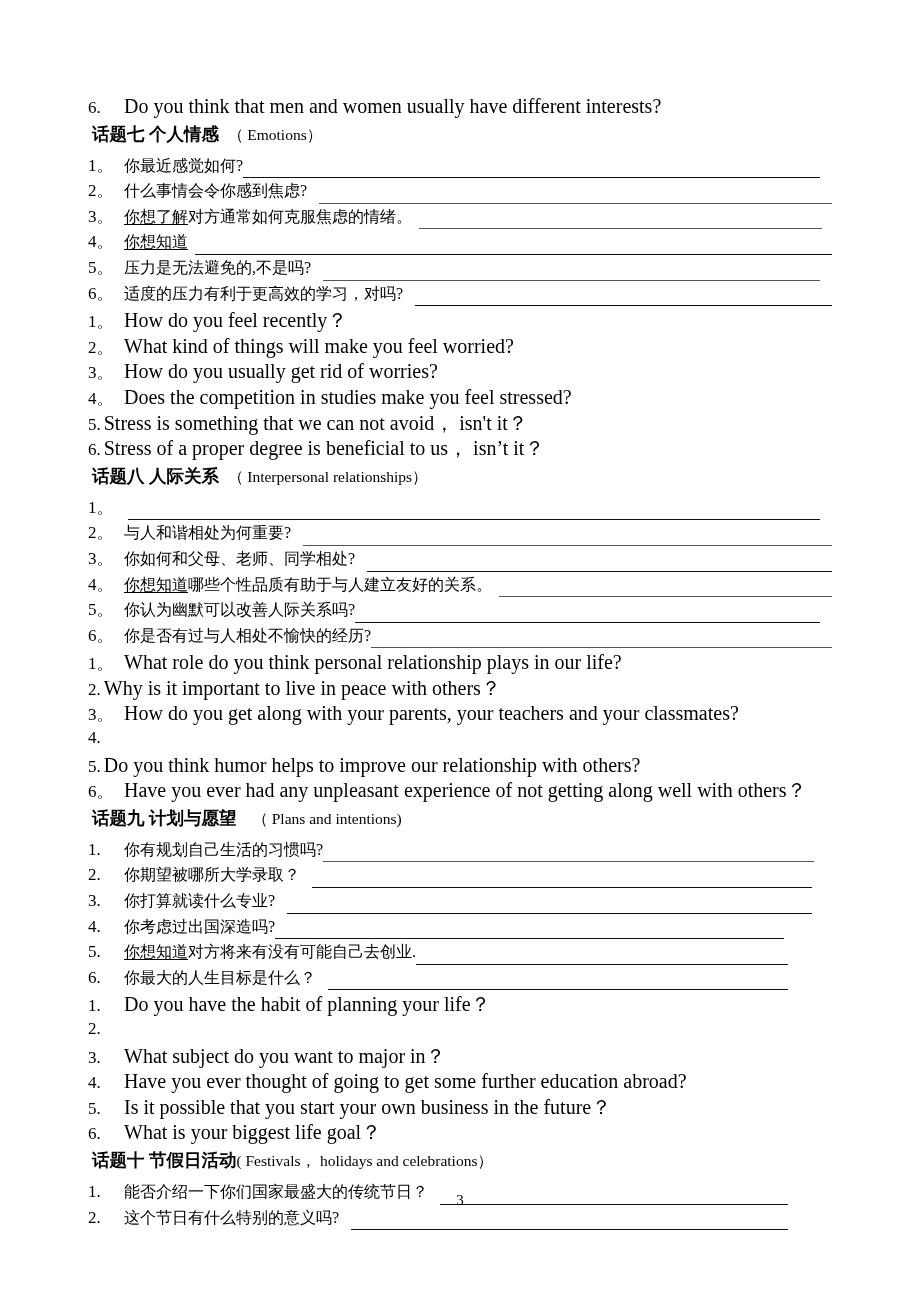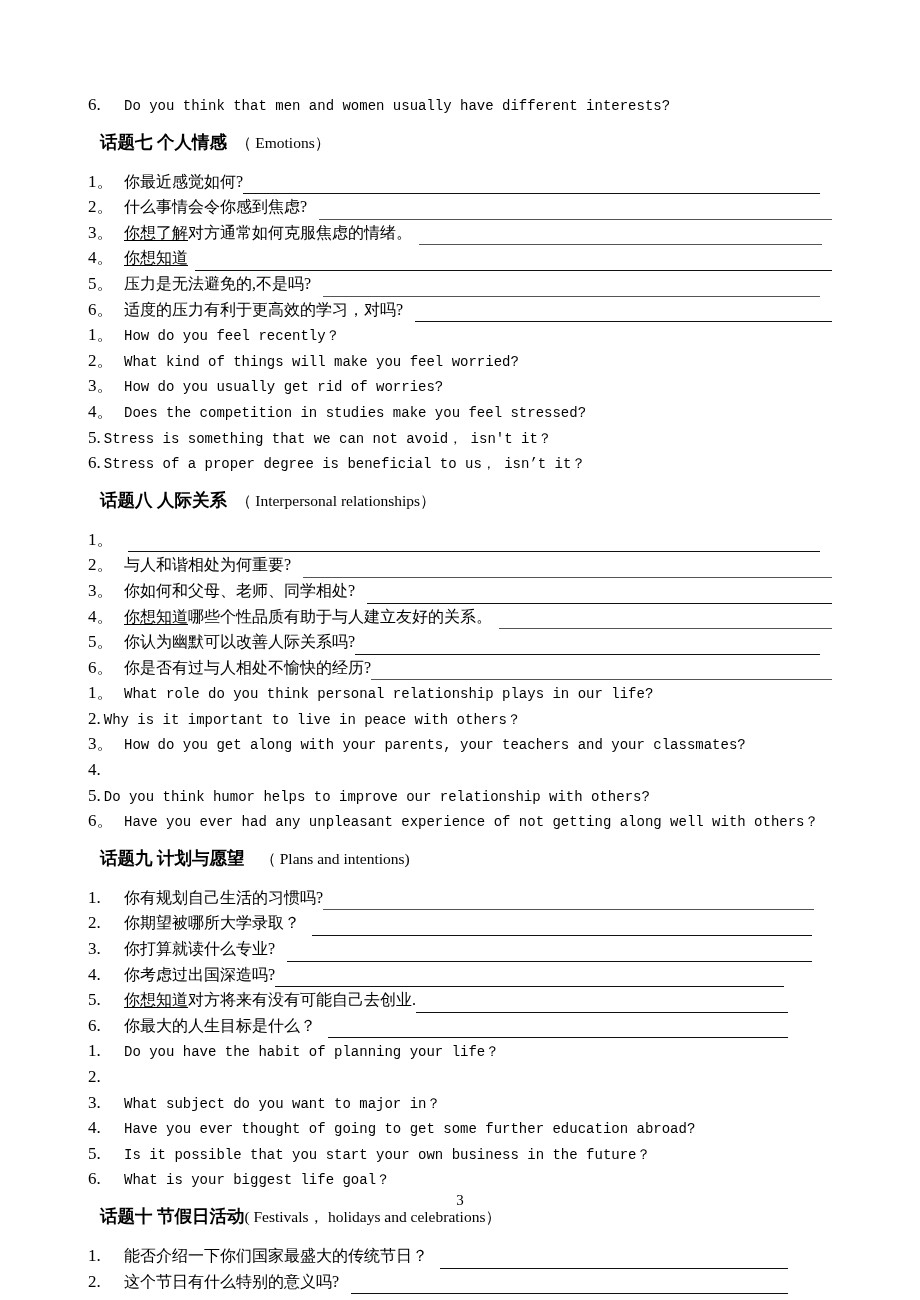--- a/index.html
+++ b/index.html
@@ -64,22 +64,22 @@
   .num.tight {            
     min-width: 0;
     margin-right: 3px;
   }
 
   .qtext {
     flex: 0 0 auto;
     font-size: 16px;
   }
   .q-en .qtext {
-    font-size: 14px;
-    font-family: Liberation Mono, monospace;
+    font-size: 20px;
+    font-family: Liberation Serif, serif;
   }
 
   
   .rule {
     flex: 1 1 auto;
     height: 1px;
     background: #111;
     align-self: flex-end;
     margin-bottom: 4px;
     min-width: 10px;
@@ -89,21 +89,21 @@
   .rule.pad-l2 { margin-left: 12px; }
   .tail-gap { flex: 0 0 auto; }
 
   
   .topic {
     font-size: 17.5px;
     font-weight: bold;
     height: 27px;
     line-height: 1;
     white-space: nowrap;
-    margin: 12px;
+    margin: 4px;
     display: flex;
     align-items: baseline;
   }
   .topic .t-cn  { font-size: 17.5px; font-weight: bold; }
   .topic .t-gap { display: inline-block; width: 9px; }
   .topic .t-en  {
     font-size: 15.5px;
     font-weight: normal;
     font-family: Liberation Serif, serif;
   }

